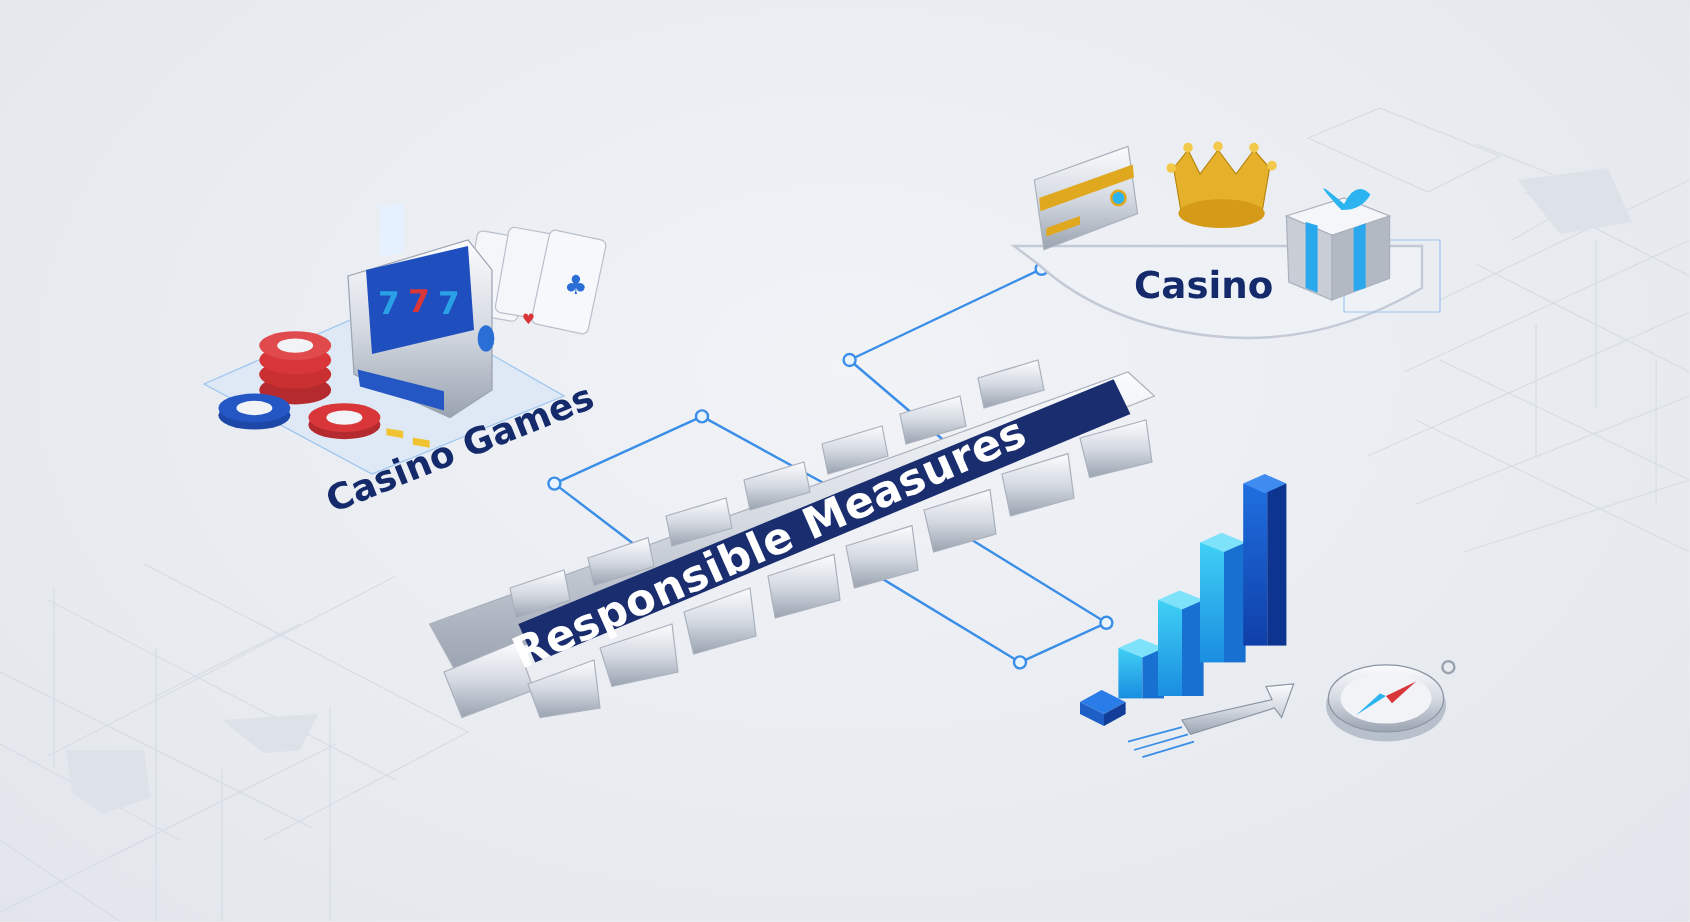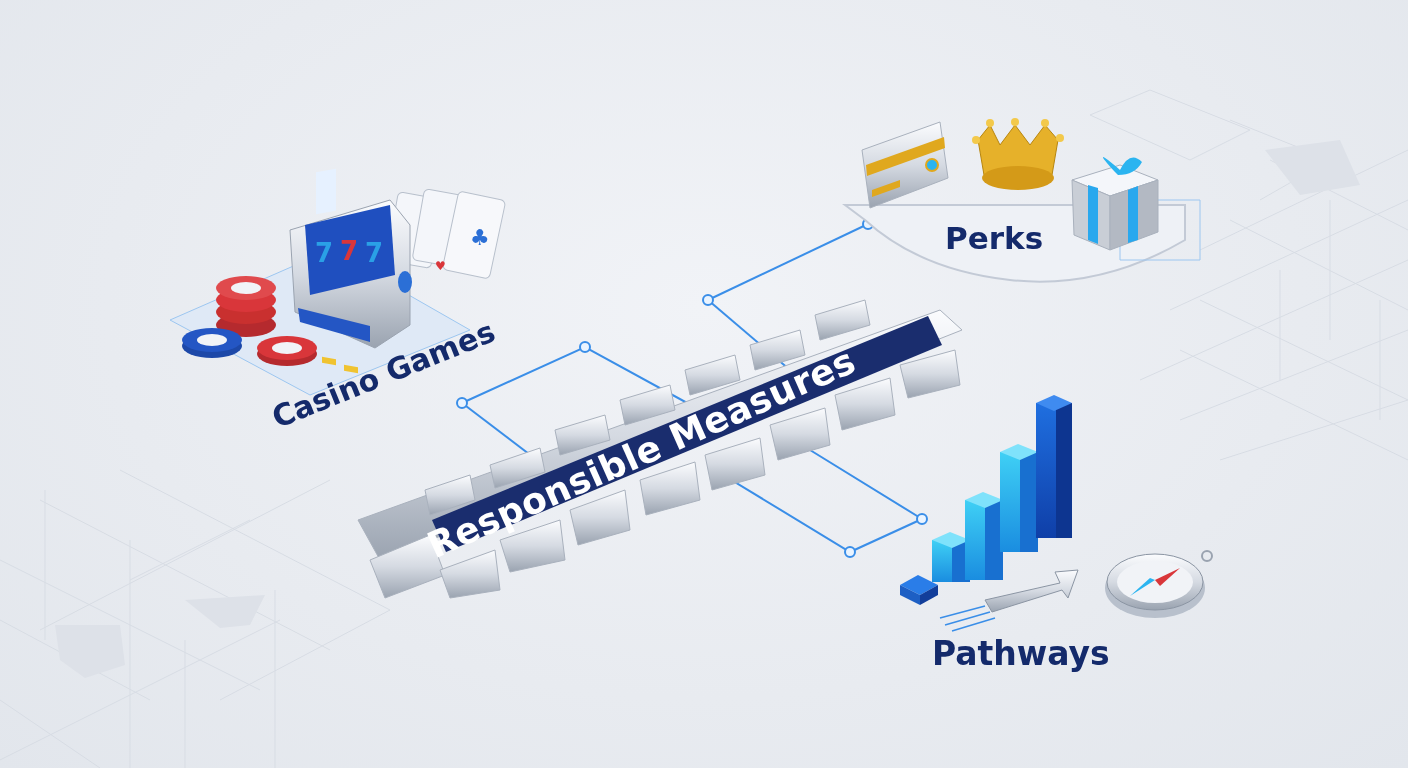--- a/index.html
+++ b/index.html
@@ -146,21 +146,21 @@
     </g>
     <g>
       <polygon points="1072,180 1120,165 1158,180 1110,196" fill="#f4f6fa" stroke="#a9b1bd"></polygon>
       <polygon points="1072,180 1110,196 1110,250 1074,235" fill="#c9ced6" stroke="#a9b1bd"></polygon>
       <polygon points="1110,196 1158,180 1158,232 1110,250" fill="#b3b9c3" stroke="#a9b1bd"></polygon>
       <polygon points="1088,185 1098,188 1098,244 1088,240" fill="#29a8ee"></polygon>
       <polygon points="1128,190 1138,186 1138,240 1128,243" fill="#29a8ee"></polygon>
       <path d="M1115 172 Q1095 150 1108 160 Q1118 168 1120 170 Q1130 150 1142 162 Q1135 175 1118 175 Z" fill="#2bb4f0"></path>
     </g>
   </svg>
-  <div class="label perks-label">Perks</div>
+  <div class="label perks-label">Casino</div>
 
   <svg width="1408" height="768">
     <defs>
       <linearGradient id="barA" x1="0" y1="0" x2="0" y2="1">
         <stop offset="0" stop-color="#3fd0f5"></stop>
         <stop offset="1" stop-color="#1a8de0"></stop>
       </linearGradient>
       <linearGradient id="barB" x1="0" y1="0" x2="0" y2="1">
         <stop offset="0" stop-color="#1f6fe0"></stop>
         <stop offset="1" stop-color="#0f3fa8"></stop>
@@ -197,14 +197,13 @@
     </g>
     <g>
       <ellipse cx="1155" cy="588" rx="50" ry="30" fill="#b8c0cc"></ellipse>
       <ellipse cx="1155" cy="582" rx="48" ry="28" fill="url(#metal)" stroke="#8b95a3"></ellipse>
       <ellipse cx="1155" cy="582" rx="38" ry="21" fill="#f1f3f7"></ellipse>
       <polygon points="1155,580 1180,568 1160,586" fill="#d9363a"></polygon>
       <polygon points="1155,580 1130,596 1150,578" fill="#2bb4f0"></polygon>
       <circle cx="1207" cy="556" r="5" fill="none" stroke="#9aa3b0" stroke-width="2"></circle>
     </g>
   </svg>
-  <div class="label pathways-label">Pathways</div>
 </div>
 
 </body></html>

